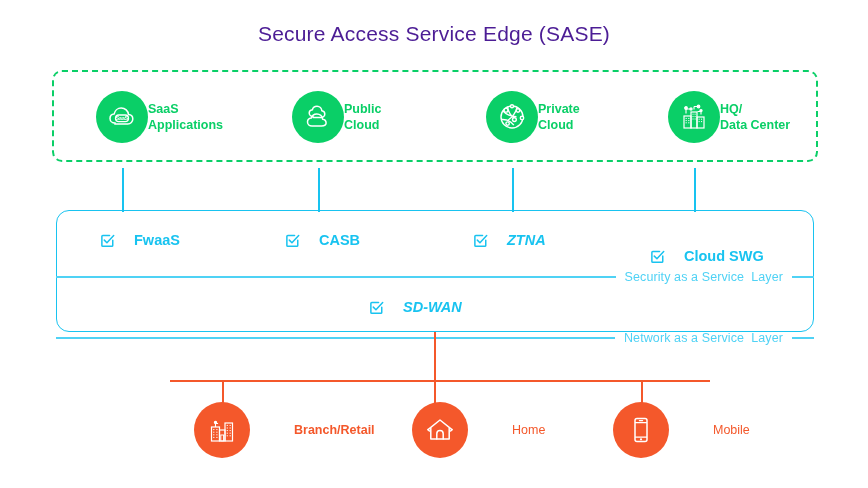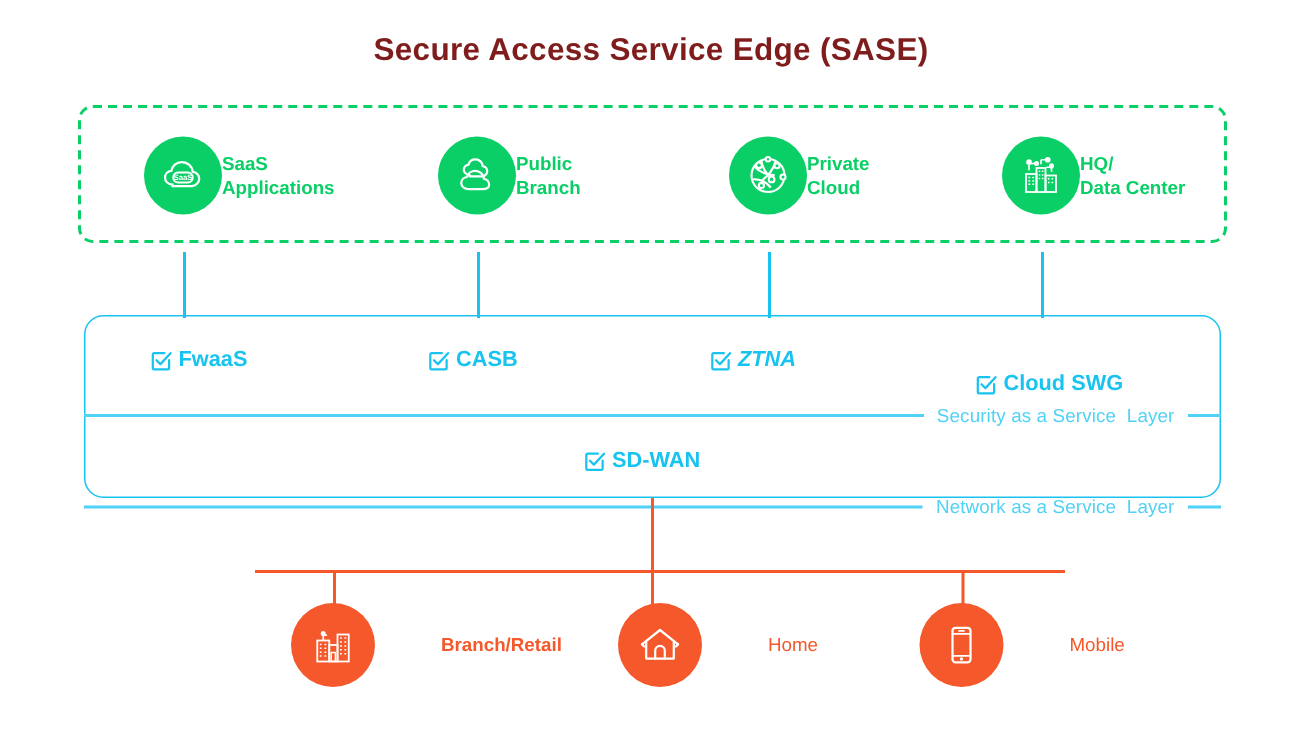--- a/index.html
+++ b/index.html
@@ -6,21 +6,21 @@
   body{
     width:868px;height:488px;background:#ffffff;
     font-family:"Liberation Sans", sans-serif;
     overflow:hidden;position:relative;
   }
   .stage{position:relative;width:868px;height:488px;}
 
   
   .title{
     position:absolute;left:0;top:22px;width:868px;text-align:center;
-    font-size:21px;font-weight:bold;color:#7f1d1d;letter-spacing:.2px;
+    font-size:21px;font-weight:normal;color:#4c1d95;letter-spacing:.2px;
   }
 
   
   .cloud-box{
     position:absolute;left:52px;top:70px;width:766px;height:92px;
     border:2px dashed #0ACF67;border-radius:10px;box-sizing:border-box;
   }
   .cloud-item{
     position:absolute;top:92px;height:50px;display:flex;align-items:center;
   }
@@ -34,21 +34,21 @@
 
   
   .vconn{position:absolute;width:2px;background:#18C3F0;top:168px;height:44px;}
 
   
   .svc-box{
     position:absolute;left:56px;top:210px;width:758px;height:122px;
     border:1.6px solid #18C3F0;border-radius:13px;box-sizing:border-box;
   }
   .svc-item{
-    position:absolute;display:flex;align-items:center;gap:4px;
+    position:absolute;display:flex;align-items:center;gap:19px;
     font-size:14.5px;font-weight:bold;color:#18C3F0;white-space:nowrap;
   }
   .chk{width:15px;height:15px;flex:0 0 15px;display:block;}
 
   
   .layer-row{position:absolute;display:flex;align-items:center;height:14px;}
   .layer-line{height:1.4px;background:#4FD2F5;}
   .layer-text{
     font-size:12.5px;color:#4FD2F5;white-space:pre;padding:0 9px;letter-spacing:.1px;
   }
@@ -88,21 +88,21 @@
   </div>
 
   <div class="cloud-item" style="left:292px;">
     <div class="circle-green">
       <svg width="34" height="34" viewBox="0 0 34 34" fill="none" stroke="#fff" stroke-width="1.5" stroke-linejoin="round">
         <path d="M12 16.5c-2.1 0-3.8-1.5-3.8-3.4 0-1.8 1.4-3.2 3.2-3.4.5-2 2.4-3.4 4.6-3.4 2.6 0 4.7 2 4.8 4.5 1.7.2 3 1.6 3 3.3 0 1.9-1.7 3.5-3.8 3.5H12z"></path>
         <path d="M11 26c-2.5 0-4.5-1.8-4.5-4 0-2.1 1.6-3.8 3.8-4 .6-2.4 2.9-4.1 5.5-4.1 3.1 0 5.6 2.3 5.8 5.3 2 .2 3.5 1.9 3.5 3.9 0 2.2-2 2.9-4.5 2.9H11z"></path>
       </svg>
     </div>
     <div class="cloud-label">Public
-Branch</div>
+Cloud</div>
   </div>
 
   <div class="cloud-item" style="left:486px;">
     <div class="circle-green">
       <svg width="34" height="34" viewBox="0 0 34 34" fill="none" stroke="#fff" stroke-width="1.4">
         <circle cx="17" cy="17" r="11"></circle>
         <path d="M8 11c3 3.4 8 5.6 13.5 5.8M6.6 19.5c4.6-.3 9.2 1.6 12.2 5.6M12.5 6.6c.6 5 3.4 9.6 7.6 12.6M22 7.6c-1.4 5.1-4.7 9.6-9 12.6"></path>
         <circle cx="11" cy="10.2" r="1.9" fill="#0ACF67"></circle>
         <circle cx="23" cy="10.5" r="1.7" fill="#0ACF67"></circle>
         <circle cx="27" cy="18" r="1.7" fill="#0ACF67"></circle>
@@ -171,21 +171,21 @@
     </svg>
     <span>Cloud SWG</span>
   </div>
 
   <div class="layer-row" style="left:56px;top:270px;width:758px;">
     <div class="layer-line" style="flex:1 1 auto;"></div>
     <div class="layer-text">Security as a Service  Layer</div>
     <div class="layer-line" style="flex:0 0 22px;"></div>
   </div>
 
-  <div class="svc-item" style="left:389px;top:299px;">
+  <div class="svc-item" style="left:369px;top:299px;font-style:italic;">
     <svg class="chk" viewBox="0 0 16 16" fill="none" stroke="#18C3F0" stroke-width="1.6" stroke-linecap="round" stroke-linejoin="round">
       <path d="M13.6 7.6v5.6a1 1 0 0 1-1 1H3a1 1 0 0 1-1-1V3.6a1 1 0 0 1 1-1h7.2"></path>
       <path d="M4.6 7.6 7.4 10.4 14.6 2.6"></path>
     </svg>
     <span>SD-WAN</span>
   </div>
 
   <div class="layer-row" style="left:56px;top:331px;width:758px;">
     <div class="layer-line" style="flex:1 1 auto;"></div>
     <div class="layer-text">Network as a Service  Layer</div>

